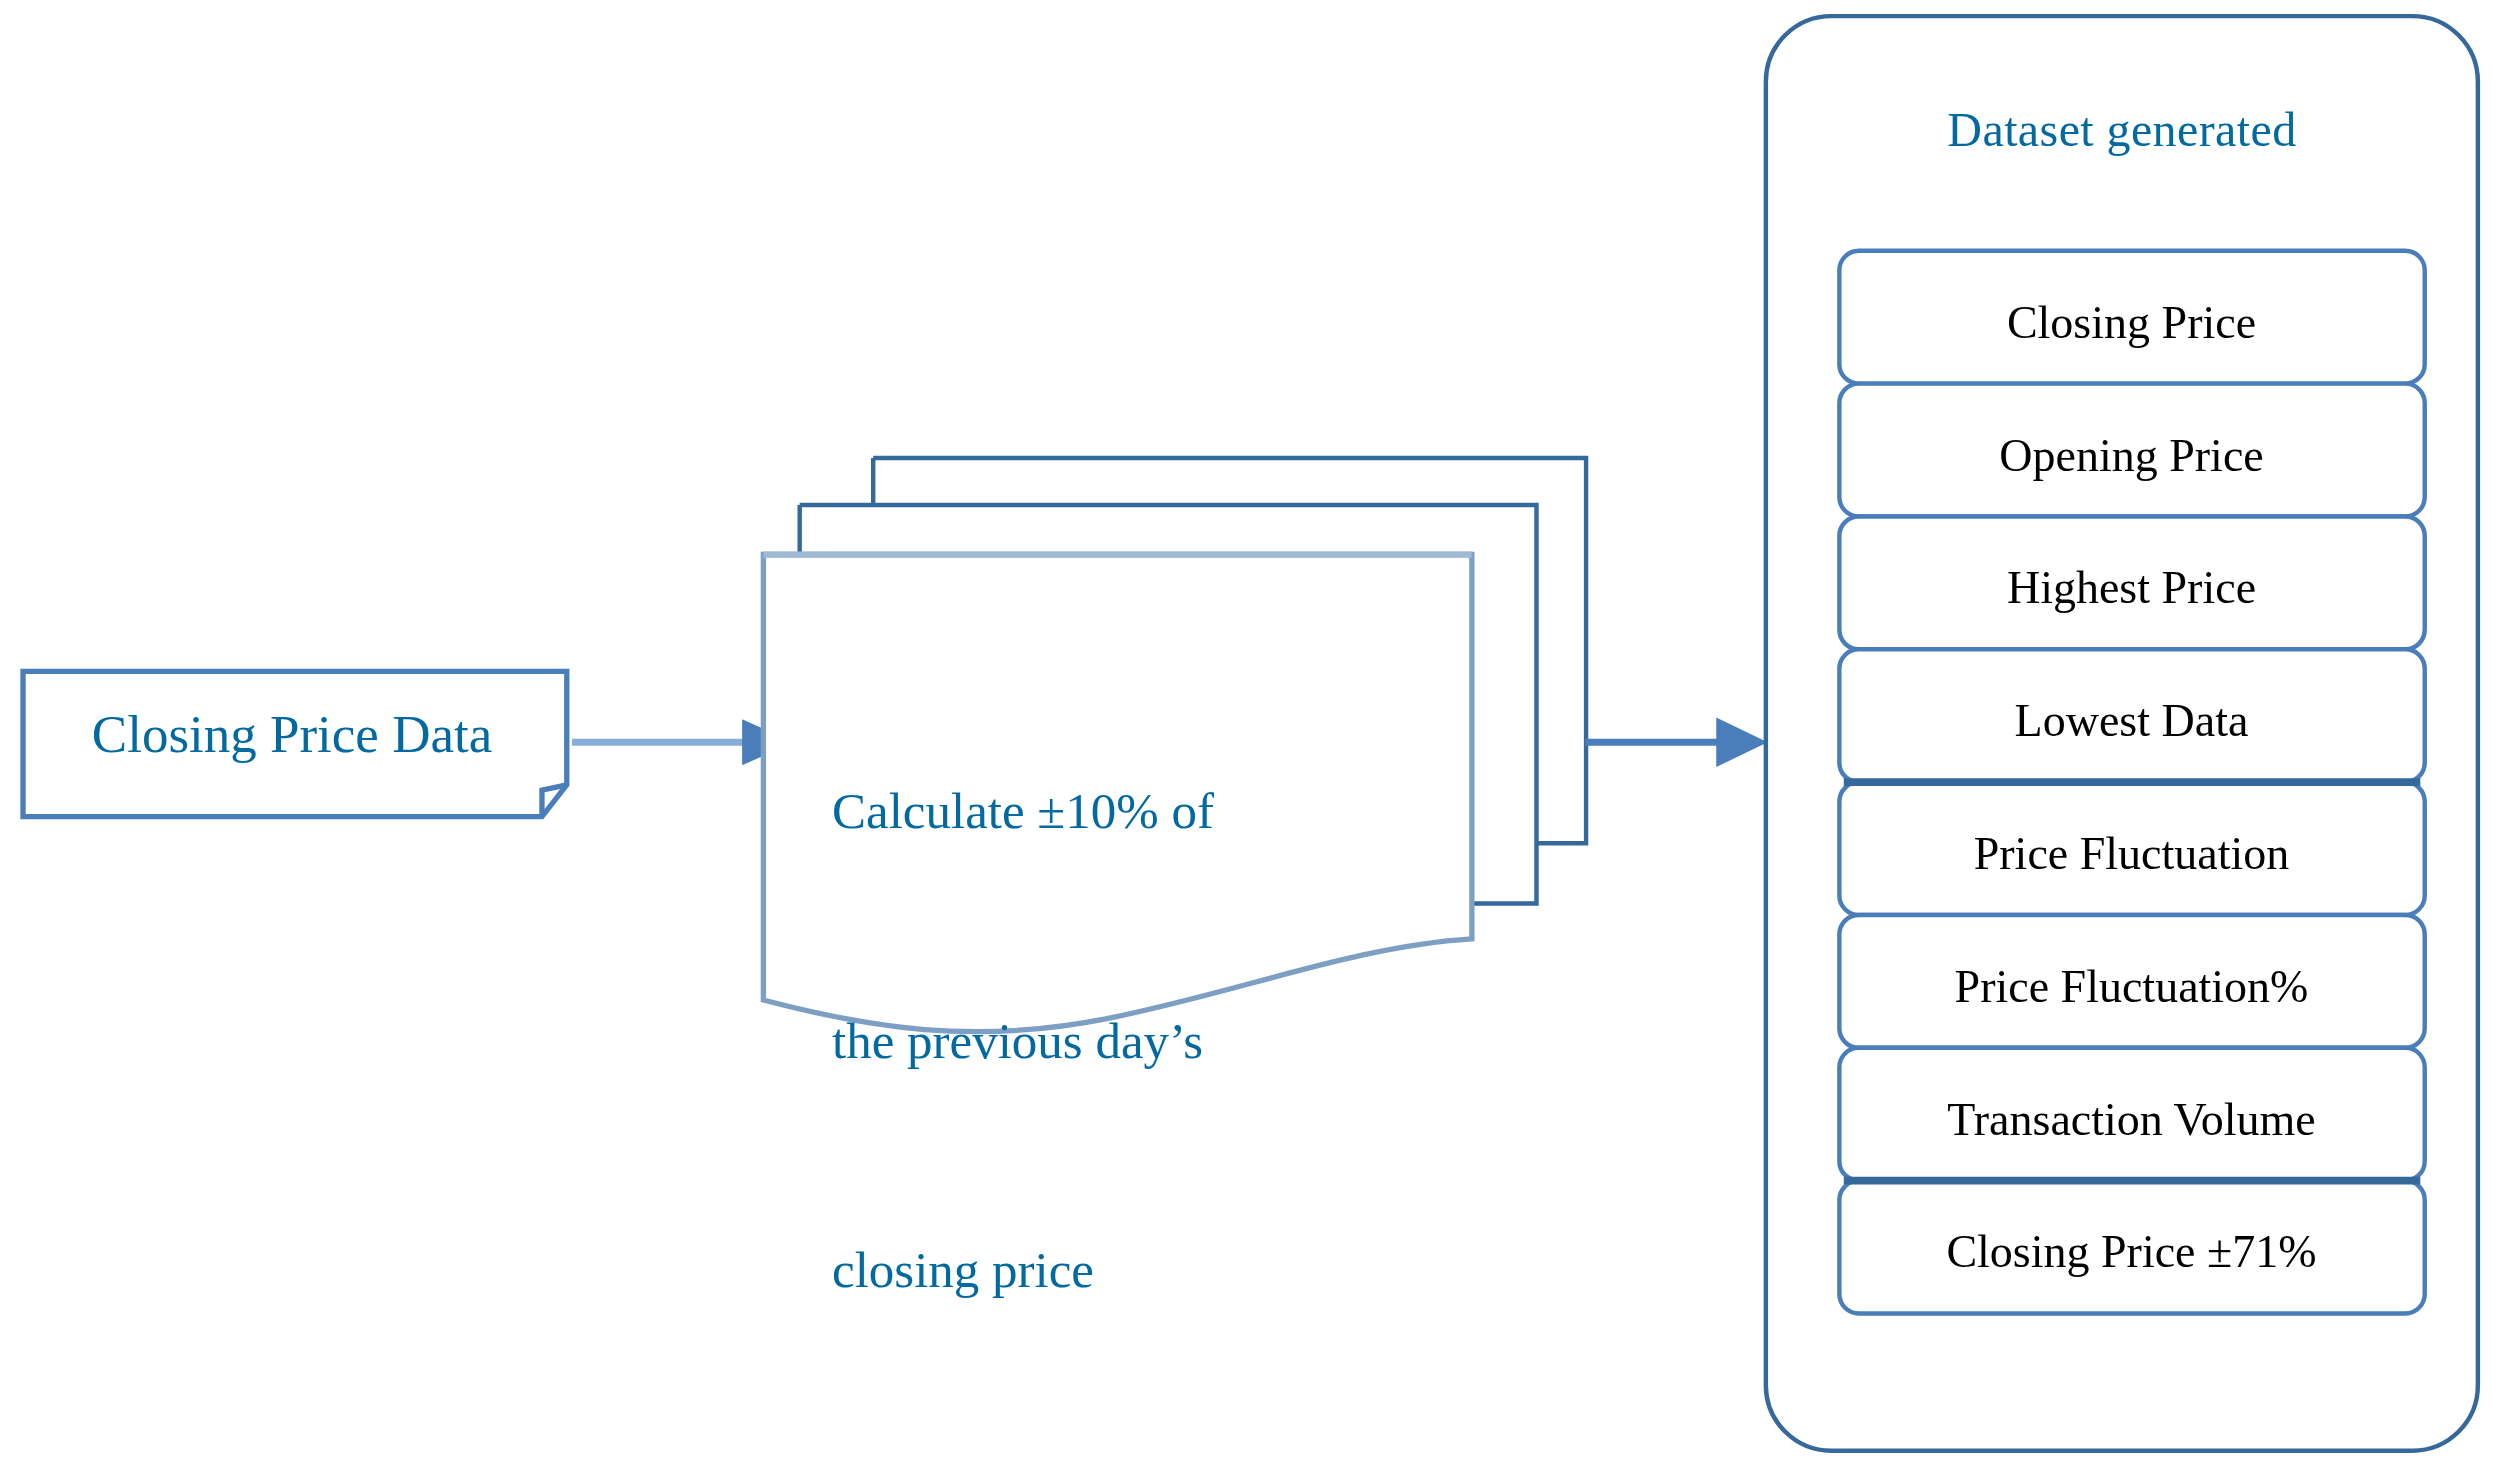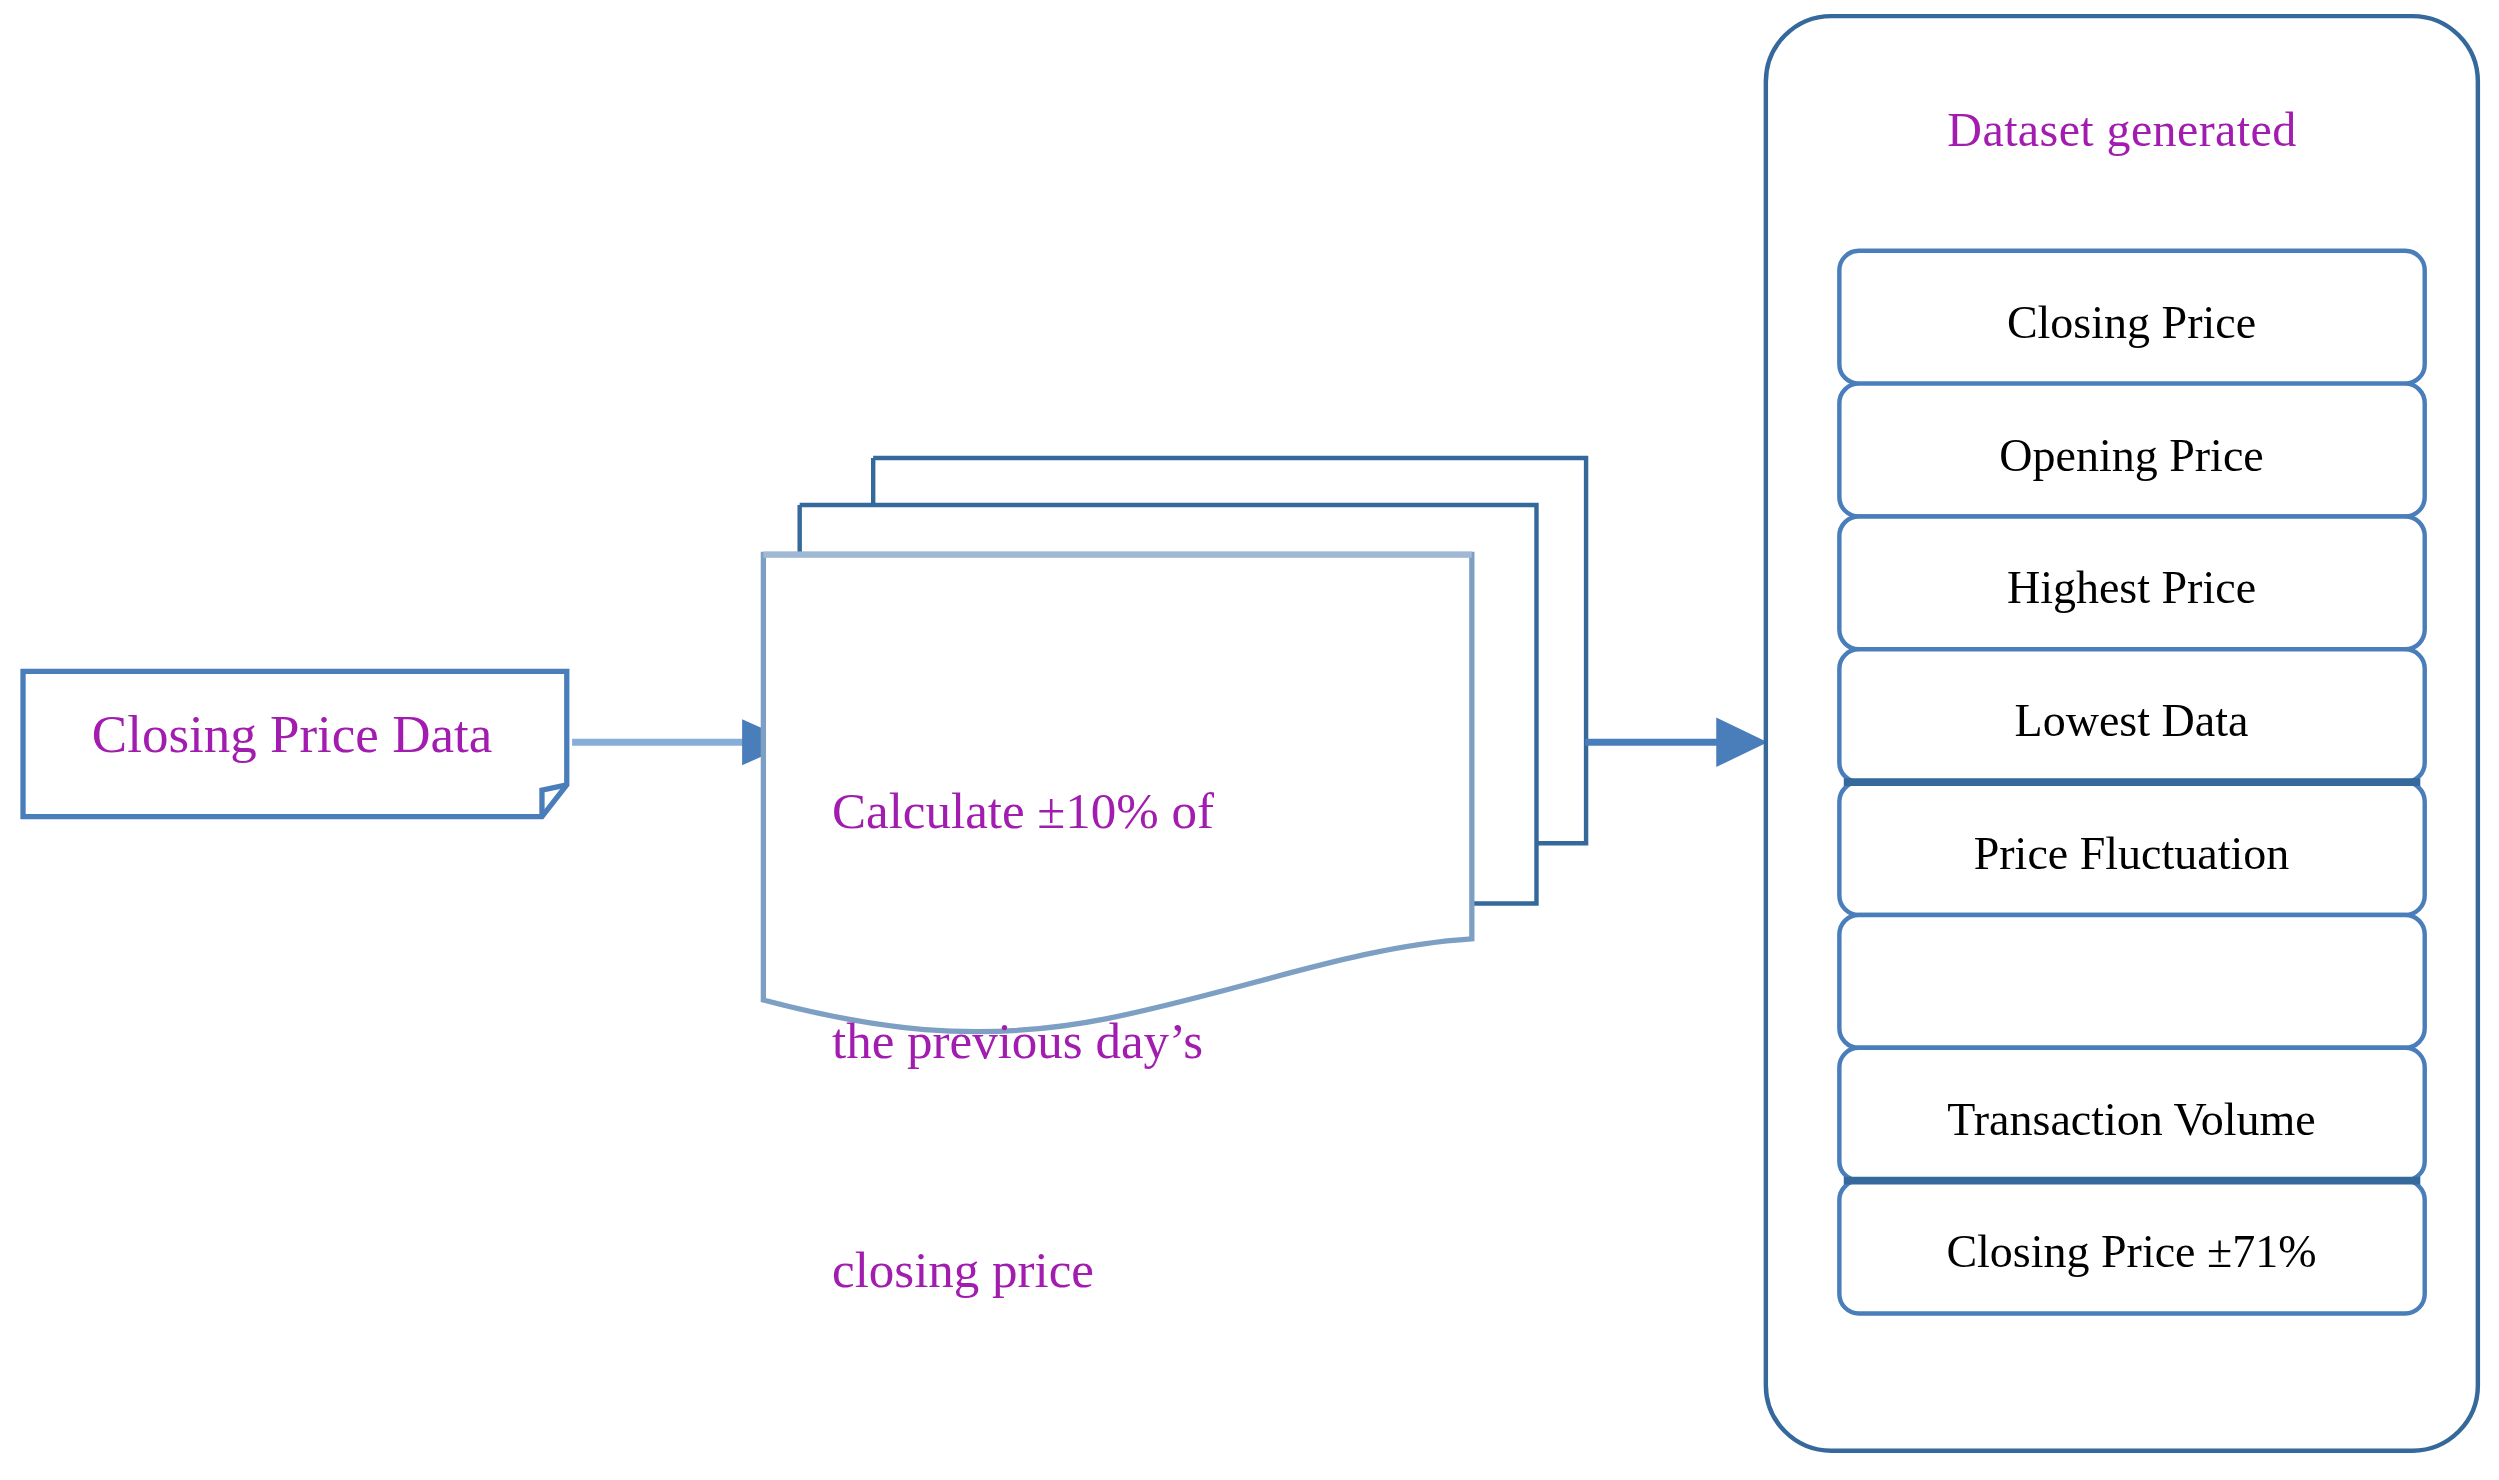--- a/index.html
+++ b/index.html
@@ -24,21 +24,21 @@
   #shape-layer {
     position: absolute;
     left: 0; top: 0;
     width: 2500px;
     height: 1481px;
   }
 
   
   .txt {
     position: absolute;
-    color: #a21caf;
+    color: #0369a1;
     font-family: "Liberation Serif", "DejaVu Serif", serif;
     white-space: pre;
     line-height: 1.0;
   }
 
   
   #source-label {
     left: 53px;
     top: 708px;
     width: 478px;
@@ -141,17 +141,18 @@
     <span class="line">for each data (0.2% a step)</span>
   </div>
 
   <div id="panel-title" class="txt">Dataset generated</div>
 
   <div class="item-label" style="top:296px">Closing  Price</div>
   <div class="item-label" style="top:429px">Opening  Price</div>
   <div class="item-label" style="top:561px">Highest  Price</div>
   <div class="item-label" style="top:694px">Lowest Data</div>
   <div class="item-label" style="top:827px">Price Fluctuation</div>
+  <div class="item-label" style="top:960px">Price Fluctuation%</div>
   <div class="item-label" style="top:1093px">Transaction  Volume</div>
   <div class="item-label" style="top:1225px">Closing  Price ±71%</div>
 
 </div>
 
 
 </body></html>

